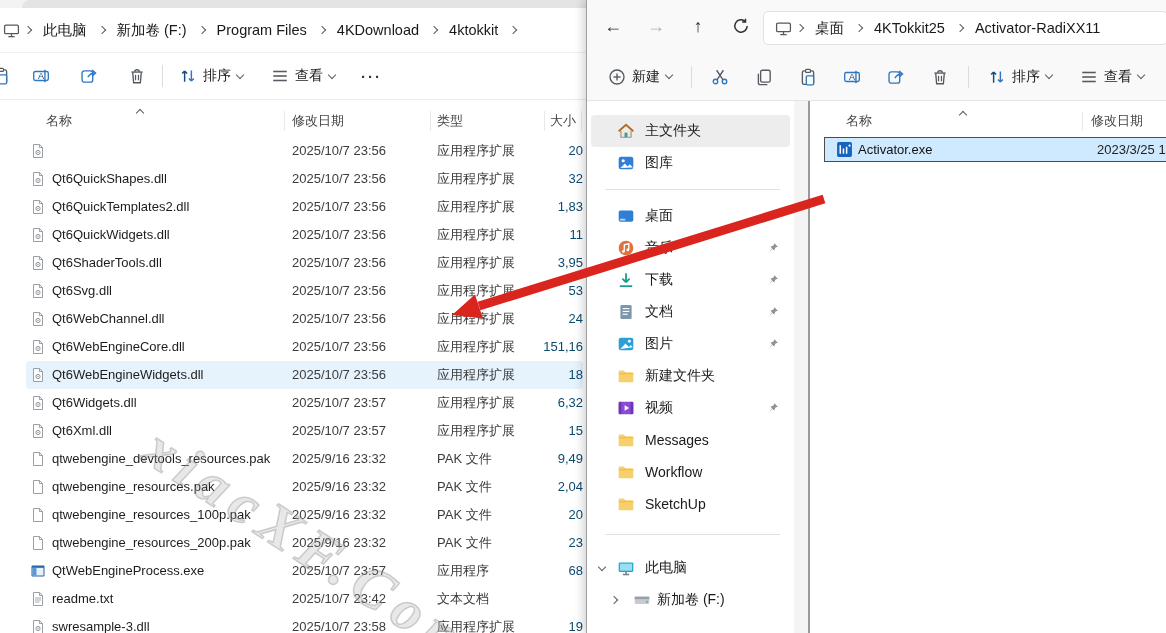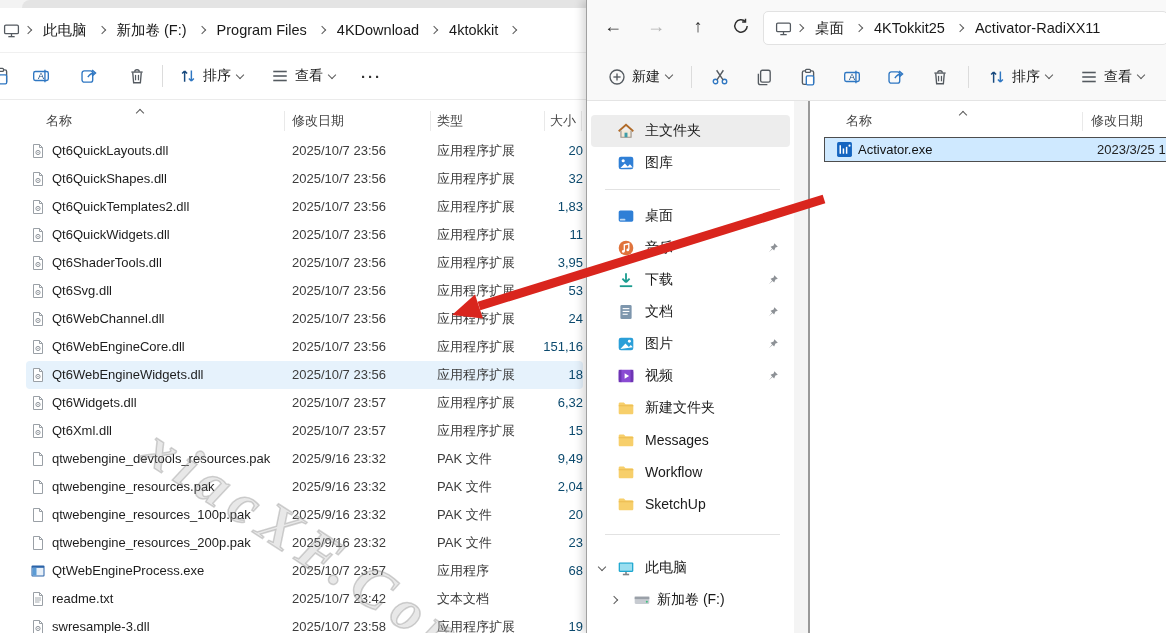--- a/index.html
+++ b/index.html
@@ -191,21 +191,20 @@
     </div>
 
     <div class="rows" id="lw-rows">
         <div class="row">
           <span class="ric"><svg width="16" height="16" viewBox="0 0 16 16">
               <path d="M3.5 1.5h6L12.5 4.5v10h-9z" fill="#fff" stroke="#9aa0a6" stroke-width="1"></path>
               <path d="M9.5 1.5v3h3" fill="none" stroke="#9aa0a6" stroke-width="1"></path>
               <circle cx="8" cy="9.5" r="2.1" fill="none" stroke="#8f959c" stroke-width="1"></circle>
               <circle cx="8" cy="9.5" r="0.7" fill="#8f959c"></circle>
             </svg></span>
-          <span class="nm">Qt6QuickLayouts.dll</span>
           <span class="dt">2025/10/7 23:56</span>
           <span class="tp">应用程序扩展</span>
           <span class="sz">20</span>
         </div>
         <div class="row">
           <span class="ric"><svg width="16" height="16" viewBox="0 0 16 16">
               <path d="M3.5 1.5h6L12.5 4.5v10h-9z" fill="#fff" stroke="#9aa0a6" stroke-width="1"></path>
               <path d="M9.5 1.5v3h3" fill="none" stroke="#9aa0a6" stroke-width="1"></path>
               <circle cx="8" cy="9.5" r="2.1" fill="none" stroke="#8f959c" stroke-width="1"></circle>
               <circle cx="8" cy="9.5" r="0.7" fill="#8f959c"></circle>
@@ -611,39 +610,39 @@
               </svg>
             </span>
             <span class="slb">图片</span>
             <span class="pin"><svg width="14" height="14" viewBox="0 0 16 16">
                 <path d="M9.5 2.5 13.5 6.5 10.8 7.3 9.3 10.8 7 8.5 3.2 12.8 7.5 9 5.2 6.7 8.7 5.2z" fill="#8d9196"></path>
               </svg></span>
           </div>
           <div class="sitem">
             <span class="sic">
               <svg width="18" height="18" viewBox="0 0 16 16">
+                <path d="M1.5 4.2c0-.7.5-1.2 1.2-1.2h3.4l1.5 1.6h5.7c.7 0 1.2.5 1.2 1.2v6.6c0 .7-.5 1.2-1.2 1.2H2.7c-.7 0-1.2-.5-1.2-1.2z" fill="#f7cf6b"></path>
+                <path d="M1.5 6h13" stroke="#e9b94e" stroke-width="0.8"></path>
+              </svg>
+            </span>
+            <span class="slb">新建文件夹</span>
+          </div>
+          <div class="sitem">
+            <span class="sic">
+              <svg width="18" height="18" viewBox="0 0 16 16">
                 <rect x="1.5" y="2.5" width="13" height="11" rx="2" fill="#8a4bd3"></rect>
                 <rect x="1.5" y="2.5" width="2.4" height="11" fill="#6e35b4"></rect>
                 <rect x="12.1" y="2.5" width="2.4" height="11" fill="#6e35b4"></rect>
                 <path d="M6.8 5.6v4.8L10.8 8z" fill="#fff"></path>
               </svg>
             </span>
             <span class="slb">视频</span>
             <span class="pin"><svg width="14" height="14" viewBox="0 0 16 16">
                 <path d="M9.5 2.5 13.5 6.5 10.8 7.3 9.3 10.8 7 8.5 3.2 12.8 7.5 9 5.2 6.7 8.7 5.2z" fill="#8d9196"></path>
               </svg></span>
-          </div>
-          <div class="sitem">
-            <span class="sic">
-              <svg width="18" height="18" viewBox="0 0 16 16">
-                <path d="M1.5 4.2c0-.7.5-1.2 1.2-1.2h3.4l1.5 1.6h5.7c.7 0 1.2.5 1.2 1.2v6.6c0 .7-.5 1.2-1.2 1.2H2.7c-.7 0-1.2-.5-1.2-1.2z" fill="#f7cf6b"></path>
-                <path d="M1.5 6h13" stroke="#e9b94e" stroke-width="0.8"></path>
-              </svg>
-            </span>
-            <span class="slb">新建文件夹</span>
           </div>
           <div class="sitem">
             <span class="sic">
               <svg width="18" height="18" viewBox="0 0 16 16">
                 <path d="M1.5 4.2c0-.7.5-1.2 1.2-1.2h3.4l1.5 1.6h5.7c.7 0 1.2.5 1.2 1.2v6.6c0 .7-.5 1.2-1.2 1.2H2.7c-.7 0-1.2-.5-1.2-1.2z" fill="#f7cf6b"></path>
                 <path d="M1.5 6h13" stroke="#e9b94e" stroke-width="0.8"></path>
               </svg>
             </span>
             <span class="slb">Messages</span>
           </div>

